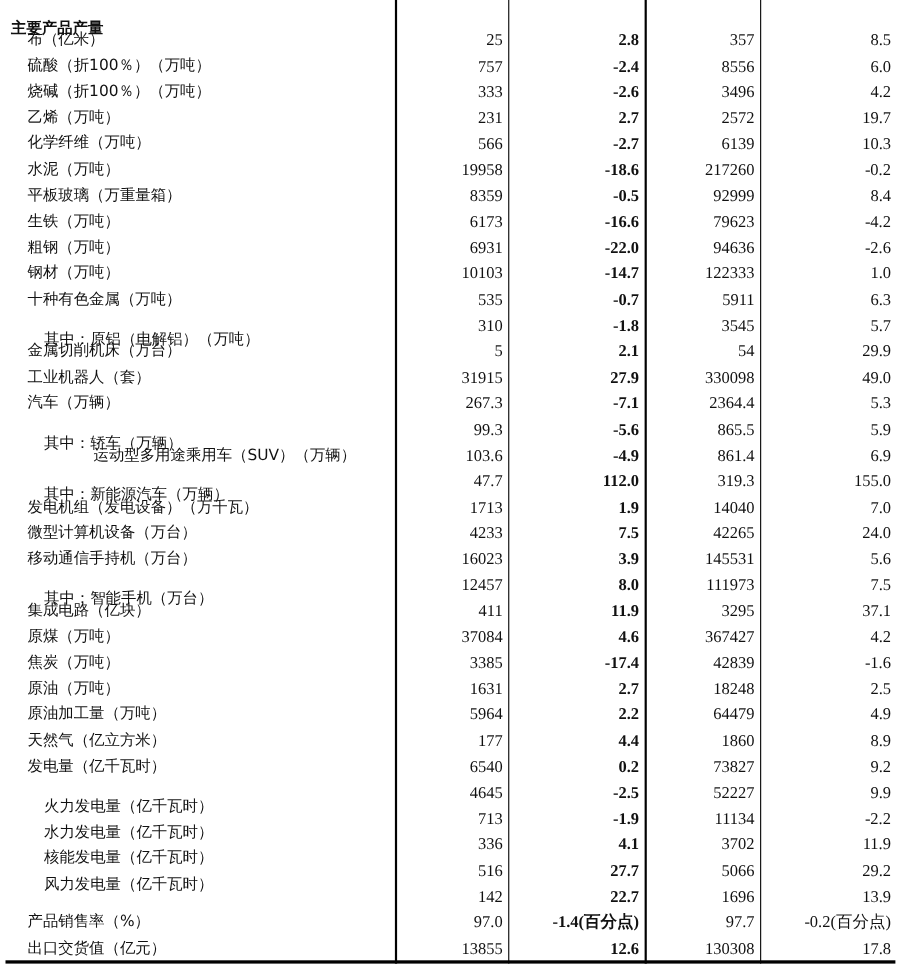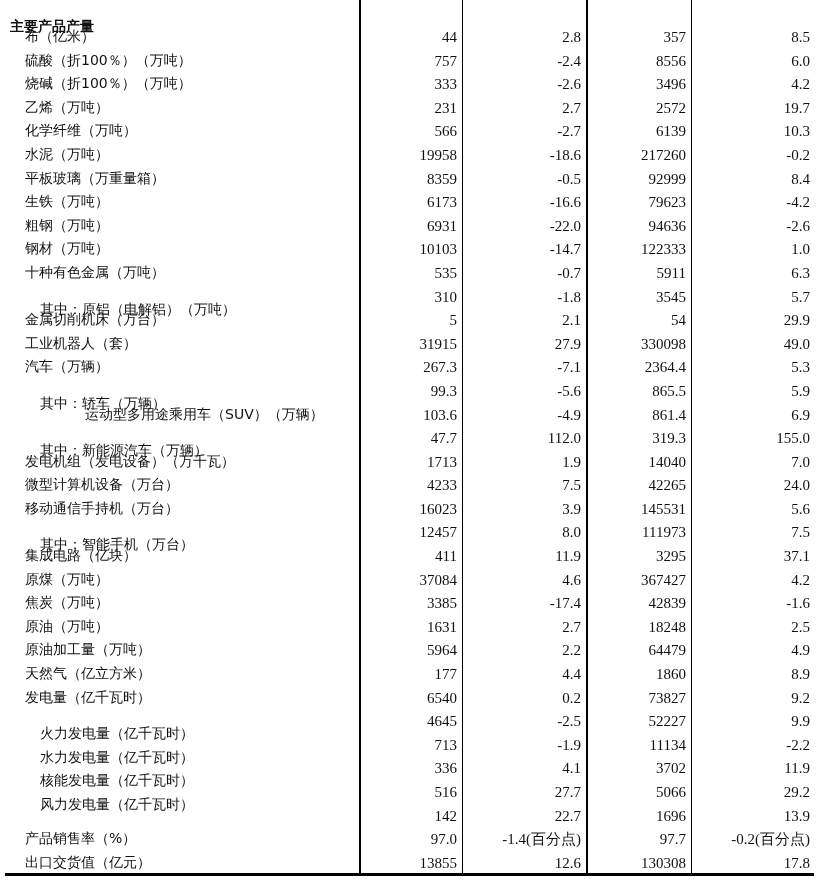--- a/index.html
+++ b/index.html
@@ -7,21 +7,21 @@
          font-family: "DejaVu Sans", "Liberation Sans", sans-serif; color: #111; }
   .vline { position: absolute; top: 0; background: #000; }
   .hline { position: absolute; background: #000; }
   .title { position: absolute; left: 10px; top: 17px; font-size: 14px; font-weight: bold; line-height: 18px; }
   .rows { position: absolute; left: 0; top: 25px; width: 819px; }
   .row { position: relative; height: 23.6px; }
   .lbl { position: absolute; top: 2px; font-size: 14px; line-height: 18px; white-space: nowrap; }
   .num { position: absolute; top: 3px; font-family: "Liberation Serif", "DejaVu Serif", serif;
          font-size: 15px; line-height: 18px; text-align: right; white-space: nowrap; }
   .c1 { right: 362px; }   
-  .c2 { right: 238px; }   
+  .c2 { right: 238px; font-weight: bold; }   
   .c3 { right: 133px; }   
   .c4 { right: 9px; }     
   .ind0 { left: 25px; }
   .ind1 { left: 40px; margin-top: 13px; }
   .ind2 { left: 85px; }
 </style>
 </head>
 <body>
 
 <div>
@@ -29,21 +29,21 @@
   <div class="vline" style="left:462px; width:1px; height:876px;"></div>
   <div class="vline" style="left:586px; width:2px; height:876px;"></div>
   <div class="vline" style="left:691px; width:1px; height:876px;"></div>
   <div class="hline" style="left:5px; width:809px; top:873px; height:3px;"></div>
 
   <div class="title">主要产品产量</div>
 
   <div class="rows" id="rows">
       <div class="row">
         <span class="lbl ind0">布（亿米）</span>
-        <span class="num c1">44</span>
+        <span class="num c1">25</span>
         <span class="num c2">2.8</span>
         <span class="num c3">357</span>
         <span class="num c4">8.5</span>
       </div>
       <div class="row">
         <span class="lbl ind0">硫酸（折100％）（万吨）</span>
         <span class="num c1">757</span>
         <span class="num c2">-2.4</span>
         <span class="num c3">8556</span>
         <span class="num c4">6.0</span>

